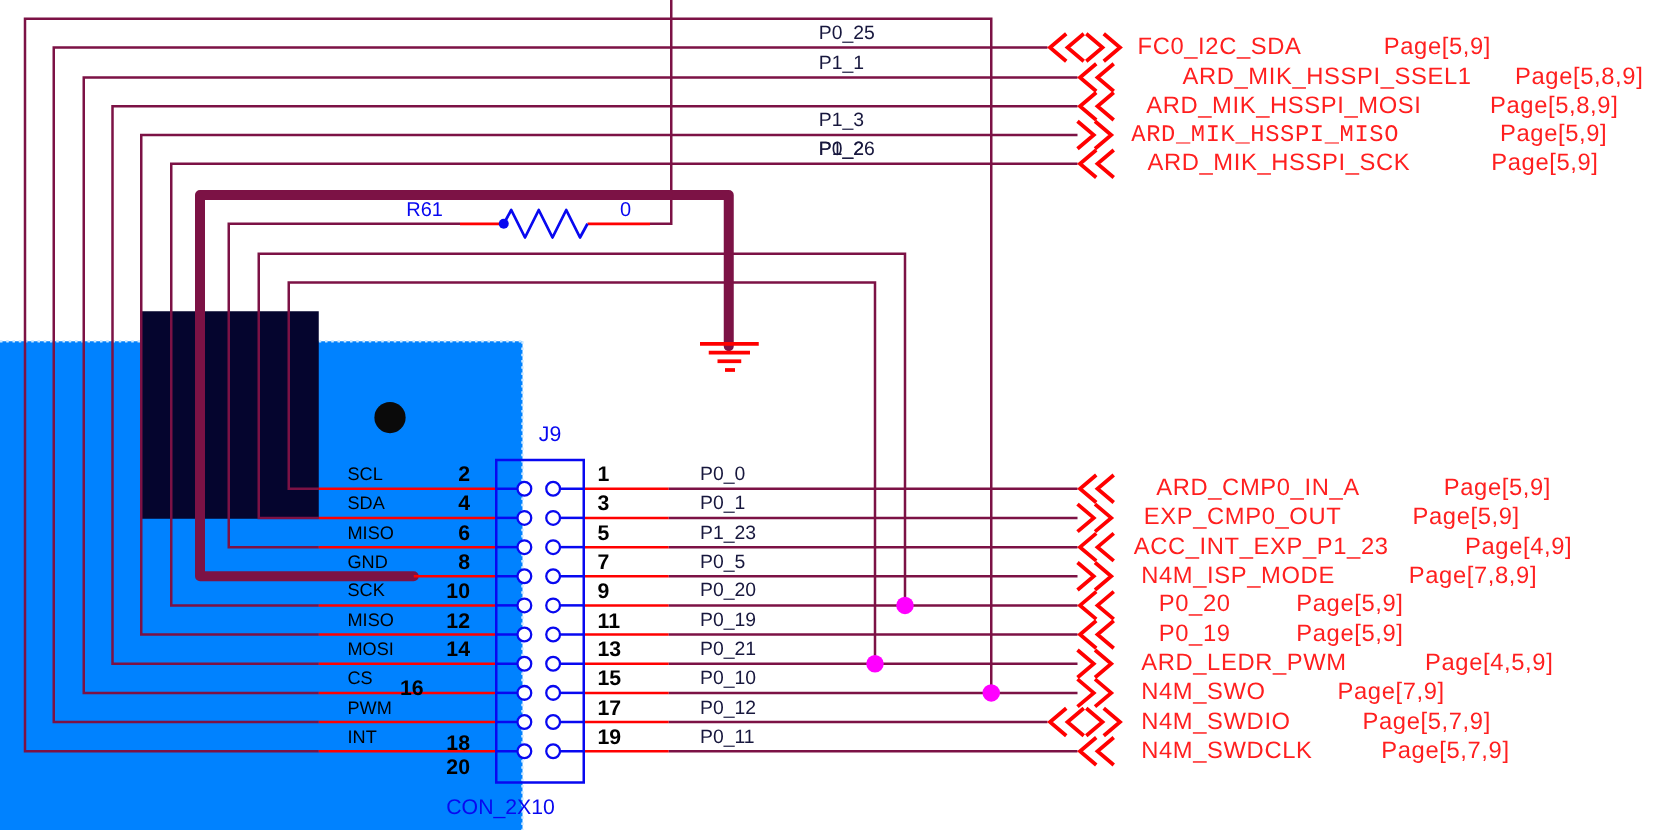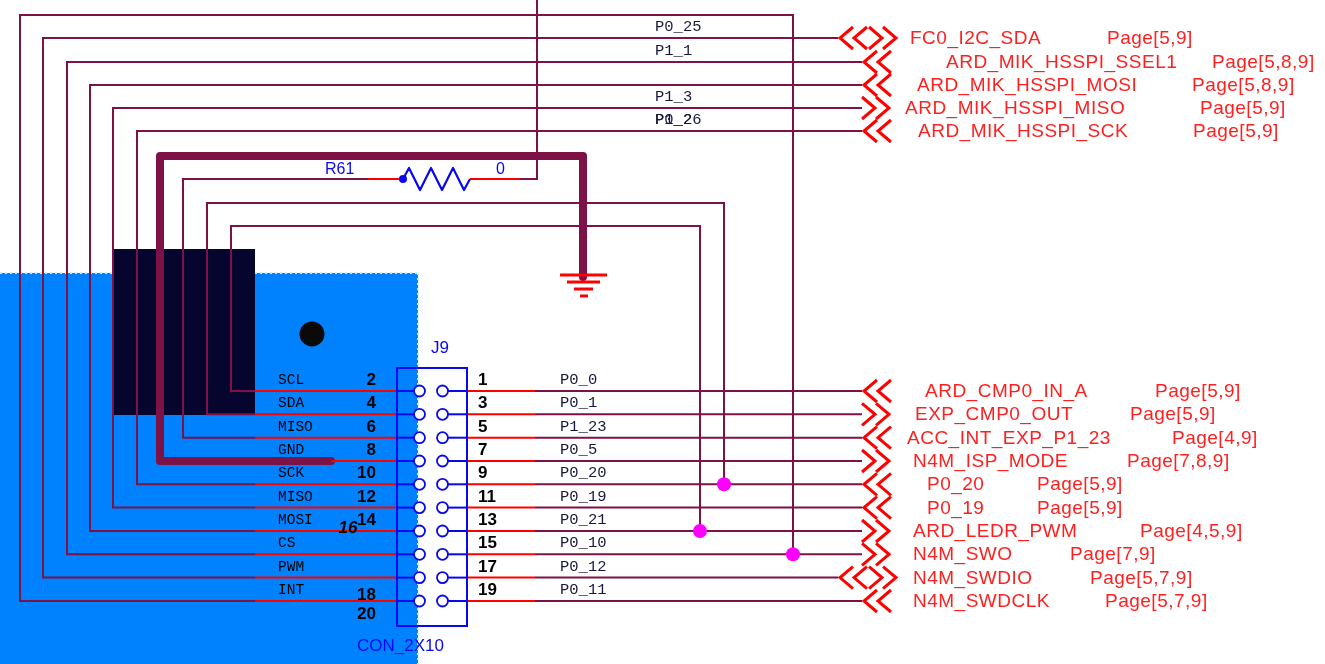--- a/index.html
+++ b/index.html
@@ -1,20 +1,20 @@
 <!DOCTYPE html>
 <html><head>
 <meta charset="utf-8">
 <style>
   html,body{margin:0;padding:0;background:#ffffff;}
   #sheet{position:relative;width:1325px;height:664px;background:#ffffff;overflow:hidden;
          font-family:"Liberation Sans","DejaVu Sans",sans-serif;}
   #wiresvg{position:absolute;left:0;top:0;}
   .lbl{position:absolute;white-space:pre;}
-  .mono{font-family:Liberation Mono, monospace;}
+  .mono{font-family:Liberation Sans, sans-serif;}
   .fn-label{font-size:14.5px;line-height:15px;color:#000000;}
   .net-label{font-size:15.5px;line-height:16px;color:#17173D;}
   .pin-num{font-size:17px;line-height:18px;font-weight:600;color:#000000;}
   .sig{font-size:19px;line-height:20px;letter-spacing:0.5px;color:#FF1F1F;}
   .blue-ref{font-size:17px;line-height:18px;color:#0808F0;}
   .res-lbl{font-size:16px;line-height:17px;color:#0808F0;}
 </style>
 </head>
 <body>
 
@@ -191,21 +191,21 @@
 <span class="lbl net-label mono" style="left: 655px; top: 19px;">P0_25</span>
     <span class="lbl sig" style="left: 910px; top: 28px;">FC0_I2C_SDA</span>
     <span class="lbl sig" style="left: 1107px; top: 28px;">Page[5,9]</span>
     <span class="lbl net-label mono" style="left: 655px; top: 43px;">P1_1</span>
     <span class="lbl sig" style="left: 918px; top: 52px; margin-left: 28px;">ARD_MIK_HSSPI_SSEL1</span>
     <span class="lbl sig" style="left: 1212px; top: 52px;">Page[5,8,9]</span>
     <span class="lbl net-label mono" style="left: 655px; top: 66px; margin-top: 46px;">P0_26</span>
     <span class="lbl sig" style="left: 917px; top: 75px;">ARD_MIK_HSSPI_MOSI</span>
     <span class="lbl sig" style="left: 1192px; top: 75px;">Page[5,8,9]</span>
     <span class="lbl net-label mono" style="left: 655px; top: 89px;">P1_3</span>
-    <span class="lbl sig" style="left: 905px; top: 98px;">ARD_MIK_HSSPI_MISO</span>
+    <span class="lbl sig" style="left: 905px; top: 98px; font-family: Liberation Mono, monospace;">ARD_MIK_HSSPI_MISO</span>
     <span class="lbl sig" style="left: 1200px; top: 98px;">Page[5,9]</span>
     <span class="lbl net-label mono" style="left: 655px; top: 112px;">P1_2</span>
     <span class="lbl sig" style="left: 918px; top: 121px;">ARD_MIK_HSSPI_SCK</span>
     <span class="lbl sig" style="left: 1193px; top: 121px;">Page[5,9]</span>
     <span class="lbl fn-label mono" style="left: 278px; top: 373px;">SCL</span>
     <span class="lbl pin-num" style="left: 320px; top: 371px; width: 56px; text-align: right;">2</span>
     <span class="lbl pin-num" style="left: 478px; top: 371px;">1</span>
     <span class="lbl net-label mono" style="left: 560px; top: 372px;">P0_0</span>
     <span class="lbl sig" style="left: 925px; top: 381px;">ARD_CMP0_IN_A</span>
     <span class="lbl sig" style="left: 1155px; top: 381px;">Page[5,9]</span>
@@ -239,21 +239,21 @@
     <span class="lbl net-label mono" style="left: 560px; top: 488.6px;">P0_19</span>
     <span class="lbl sig" style="left: 927px; top: 497.6px;">P0_19</span>
     <span class="lbl sig" style="left: 1037px; top: 497.6px;">Page[5,9]</span>
     <span class="lbl fn-label mono" style="left: 278px; top: 513px;">MOSI</span>
     <span class="lbl pin-num" style="left: 320px; top: 511px; width: 56px; text-align: right;">14</span>
     <span class="lbl pin-num" style="left: 478px; top: 511px;">13</span>
     <span class="lbl net-label mono" style="left: 560px; top: 512px;">P0_21</span>
     <span class="lbl sig" style="left: 913px; top: 521px;">ARD_LEDR_PWM</span>
     <span class="lbl sig" style="left: 1140px; top: 521px;">Page[4,5,9]</span>
     <span class="lbl fn-label mono" style="left: 278px; top: 536.3px;">CS</span>
-    <span class="lbl pin-num" style="left: 320px; top: 519px; width: 56px; text-align: center; font-style: italic;">16</span>
+    <span class="lbl pin-num" style="left: 320px; top: 542px; width: 56px; text-align: left;">16</span>
     <span class="lbl pin-num" style="left: 478px; top: 534.3px;">15</span>
     <span class="lbl net-label mono" style="left: 560px; top: 535.3px;">P0_10</span>
     <span class="lbl sig" style="left: 913px; top: 544.3px;">N4M_SWO</span>
     <span class="lbl sig" style="left: 1070px; top: 544.3px;">Page[7,9]</span>
     <span class="lbl fn-label mono" style="left: 278px; top: 559.6px;">PWM</span>
     <span class="lbl pin-num" style="left: 320px; top: 586px; width: 56px; text-align: right;">18</span>
     <span class="lbl pin-num" style="left: 478px; top: 557.6px;">17</span>
     <span class="lbl net-label mono" style="left: 560px; top: 558.6px;">P0_12</span>
     <span class="lbl sig" style="left: 913px; top: 567.6px;">N4M_SWDIO</span>
     <span class="lbl sig" style="left: 1090px; top: 567.6px;">Page[5,7,9]</span>

